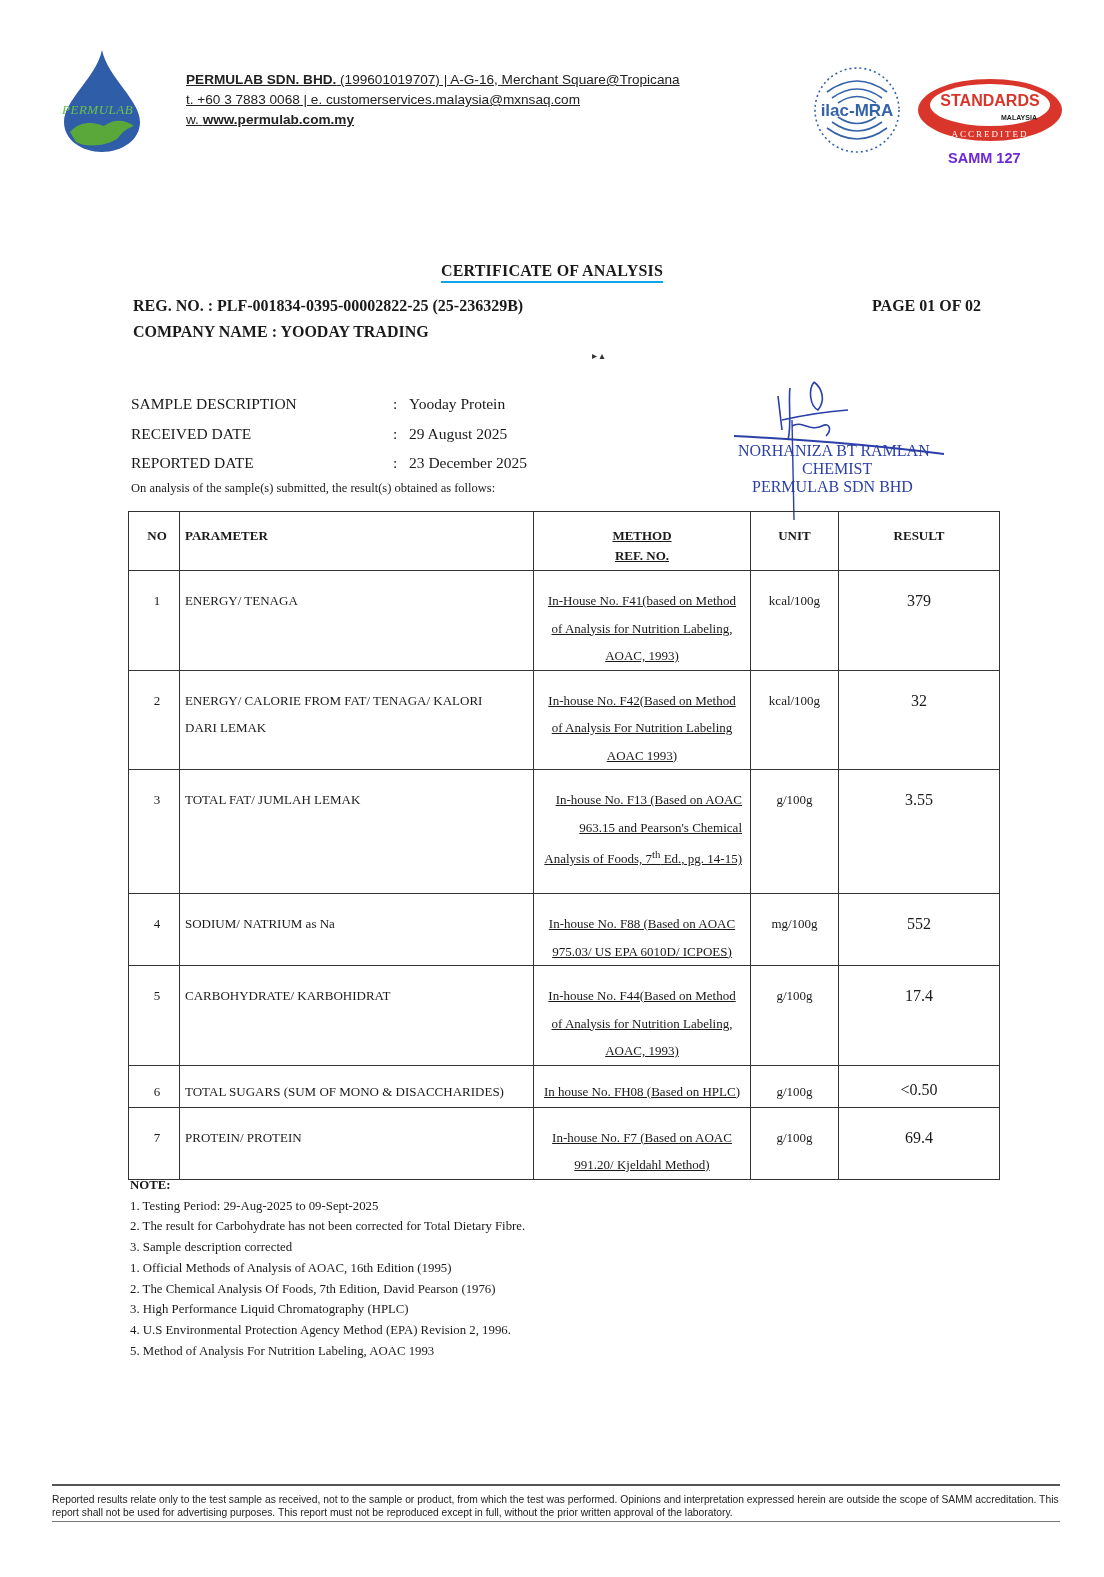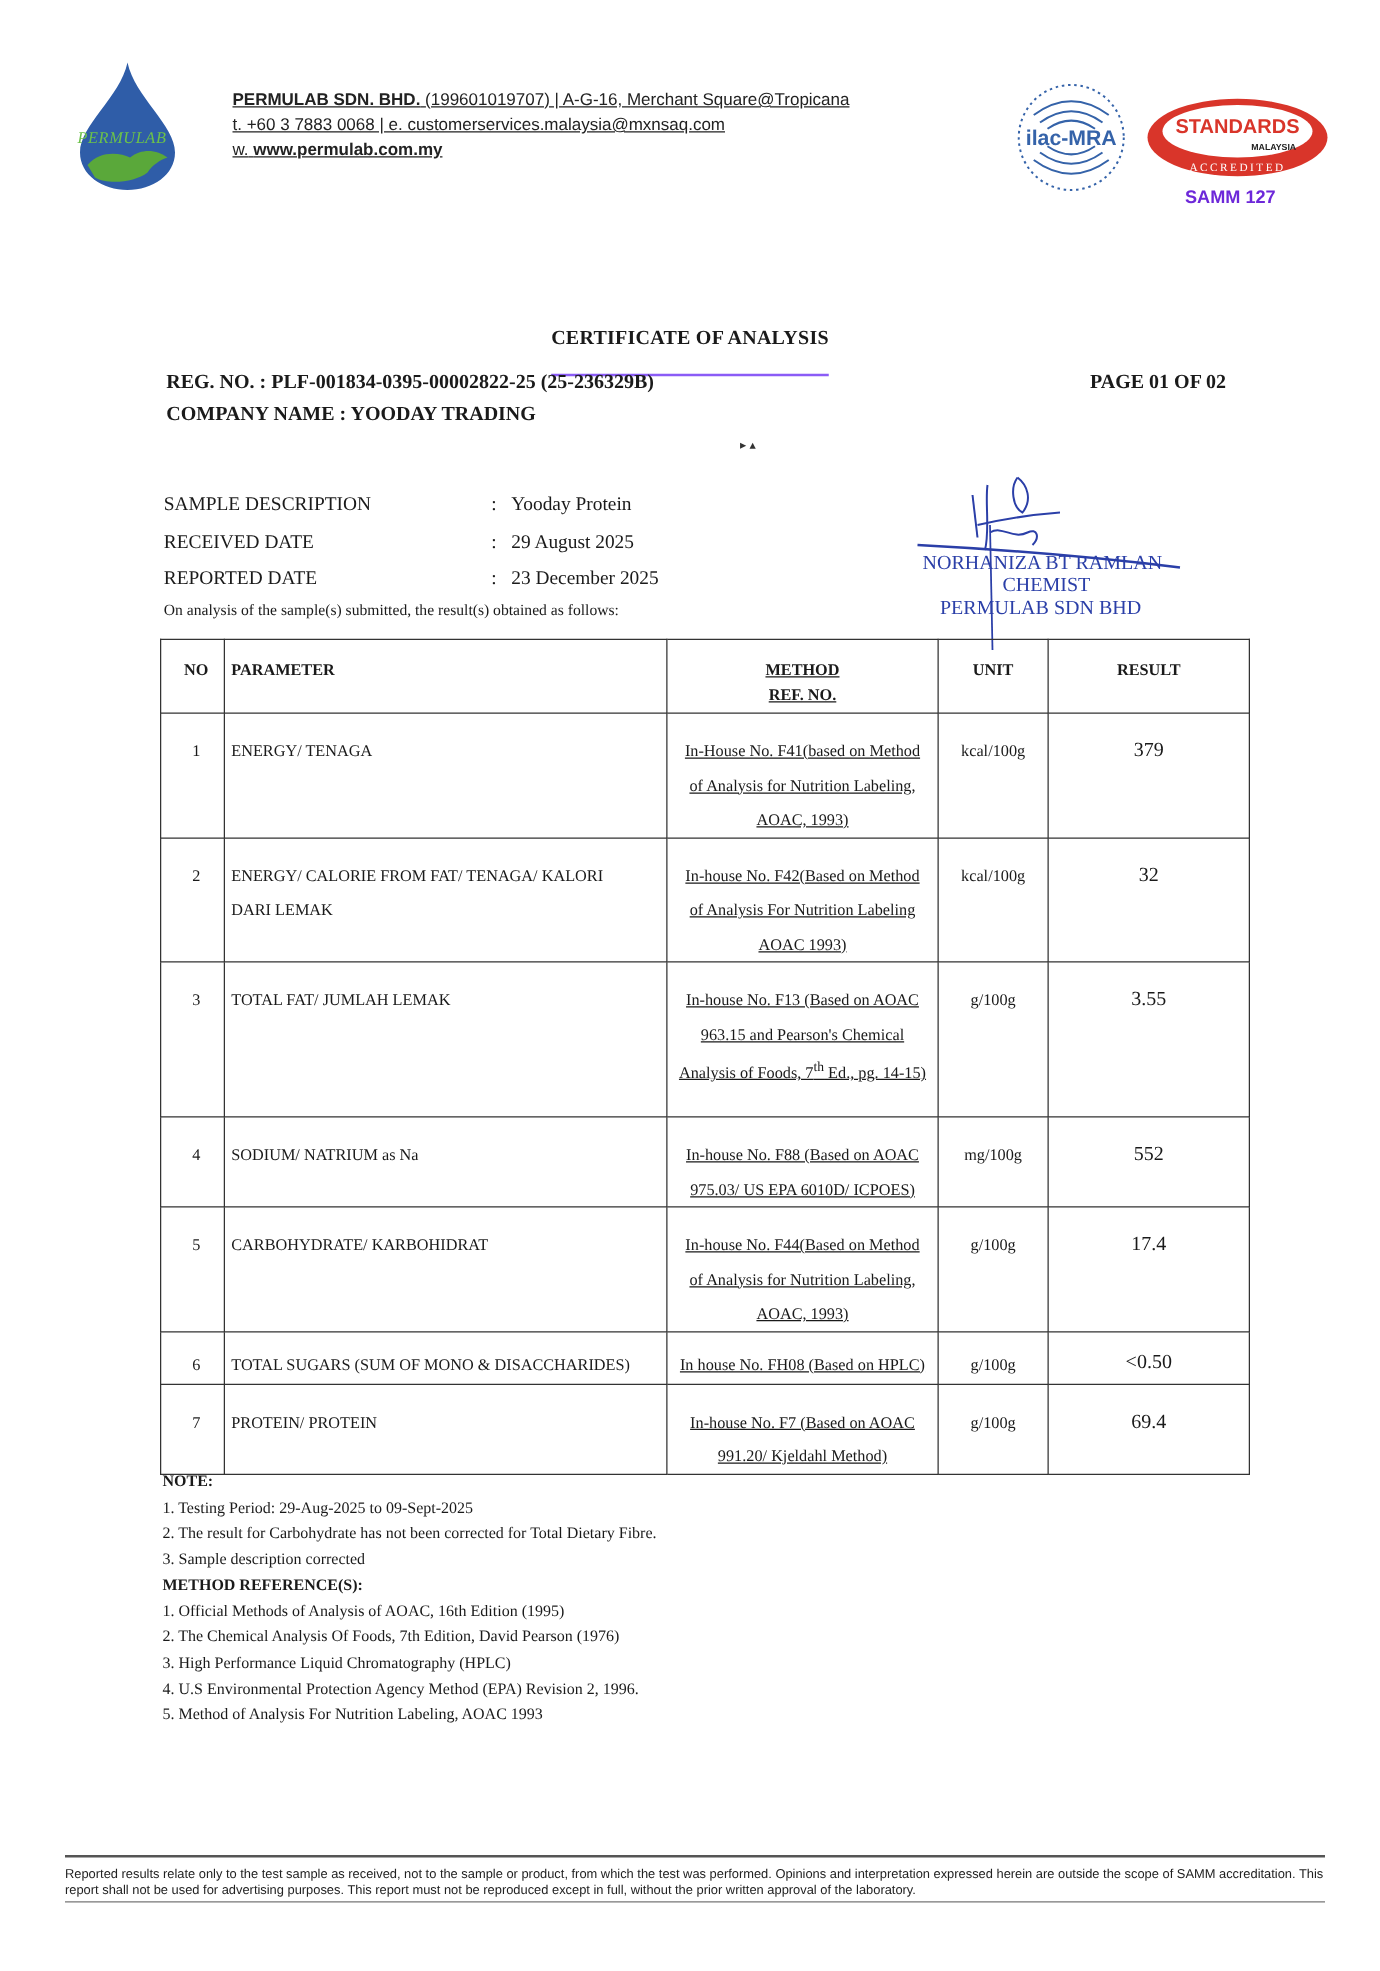--- a/index.html
+++ b/index.html
@@ -15,21 +15,21 @@
     
     .logo { left: 52px; top: 48px; width: 100px; height: 106px; }
     .hdr-text { left: 186px; top: 70px; font-size: 13.6px; line-height: 20px; color: #222; text-decoration: underline; }
     .hdr-text b { font-weight: bold; }
     .ilac { left: 812px; top: 62px; width: 90px; height: 96px; }
     .stds { left: 915px; top: 76px; width: 150px; height: 68px; }
     .samm { left: 948px; top: 150px; font-size: 14.5px; font-weight: bold; color: #6d28d9; }
 
     
     .title { left: 0; width: 1104px; top: 262px; text-align: center; font-size: 16px; font-weight: bold; letter-spacing: 0.2px; }
-    .title span { border-bottom: 2px solid #8b5cf6; padding-bottom: 20px; }
+    .title span { border-bottom: 2px solid #0ea5e9; padding-bottom: 2px; }
 
     .reg { left: 133px; top: 297px; font-size: 16px; font-weight: bold; }
     .company { left: 133px; top: 323px; font-size: 16px; font-weight: bold; }
     .page { left: 872px; top: 297px; font-size: 16px; font-weight: bold; }
     .specks { left: 592px; top: 350px; font-size: 10px; color: #333; }
 
     .info { left: 131px; font-size: 15.5px; }
     .info .lbl { display: inline-block; width: 262px; }
     .info .colon { display: inline-block; width: 16px; }
     .analysis-line { left: 131px; top: 481px; font-size: 12.5px; }
@@ -199,21 +199,21 @@
         </td>
   </tr>
   <tr style="height:124px;">
     <td class="c-no">
           <div class="cell">3</div>
         </td>
     <td class="c-param">
           <div class="cell">TOTAL FAT/ JUMLAH LEMAK</div>
         </td>
     <td class="c-method">
-          <div class="cell" style="padding-left:8px;padding-right:8px;"><span>In-house No. F13 (Based on AOAC 963.15 and Pearson's Chemical Analysis of Foods, 7</span><sup>th</sup><span> Ed., pg. 14-15)</span></div>
+          <div class="cell" style="padding-left:8px;padding-right:8px;text-align:right;"><span>In-house No. F13 (Based on AOAC 963.15 and Pearson's Chemical Analysis of Foods, 7</span><sup>th</sup><span> Ed., pg. 14-15)</span></div>
         </td>
     <td class="c-unit">
           <div class="cell">g/100g</div>
         </td>
     <td class="c-result">
           <div class="cell res-val">3.55</div>
         </td>
   </tr>
   <tr style="height:70px;">
     <td class="c-no">
@@ -284,21 +284,20 @@
         </td>
   </tr>
 </tbody>
   </table>
 
 <div class="abs notes serif">
   <div class="h">NOTE:</div>
   <div>1. Testing Period: 29-Aug-2025 to 09-Sept-2025</div>
   <div>2. The result for Carbohydrate has not been corrected for Total Dietary Fibre.</div>
   <div>3. Sample description corrected</div>
-  <div class="h">METHOD REFERENCE(S):</div>
   <div>1. Official Methods of Analysis of AOAC, 16th Edition (1995)</div>
   <div>2. The Chemical Analysis Of Foods, 7th Edition, David Pearson (1976)</div>
   <div>3. High Performance Liquid Chromatography (HPLC)</div>
   <div>4. U.S Environmental Protection Agency Method (EPA) Revision 2, 1996.</div>
   <div>5. Method of Analysis For Nutrition Labeling, AOAC 1993</div>
 </div>
 
 <div class="abs foot-rule"></div>
 <div class="abs foot-text sans">Reported results relate only to the test sample as received, not to the sample or product, from which the test was performed. Opinions and interpretation expressed herein are outside the scope of SAMM accreditation. This report shall not be used for advertising purposes. This report must not be reproduced except in full, without the prior written approval of the laboratory.</div>
 <div class="abs foot-rule2"></div>

